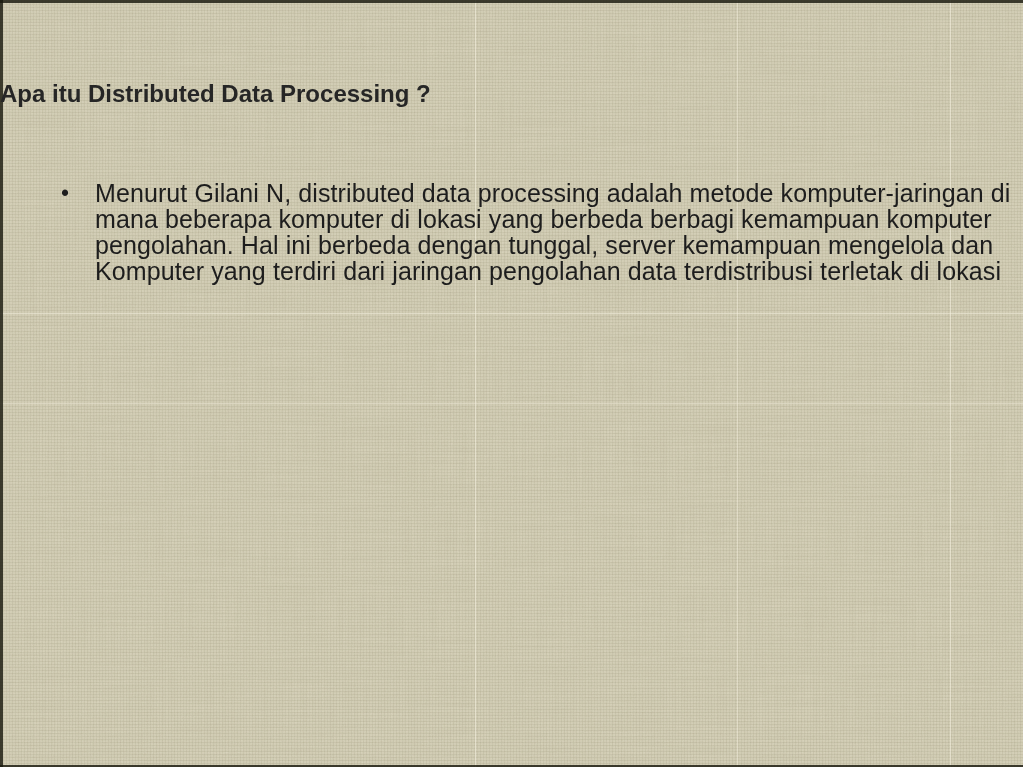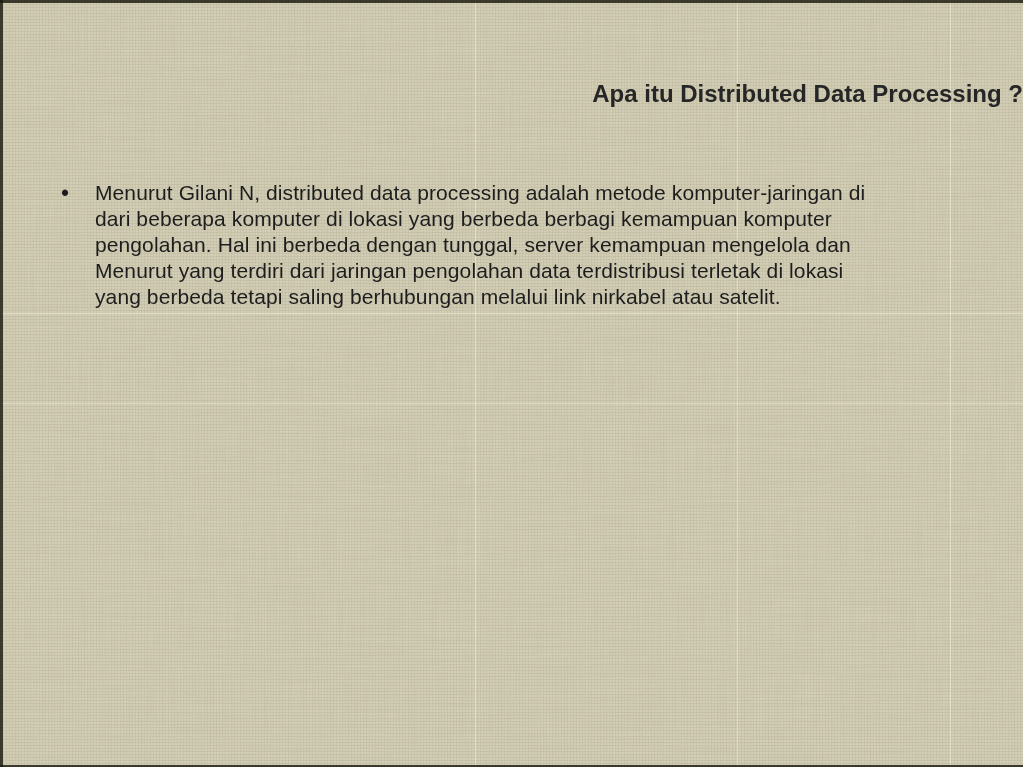--- a/index.html
+++ b/index.html
@@ -46,21 +46,21 @@
 
   .edge{position:absolute;pointer-events:none;background:rgba(26,26,15,0.82);}
   .edge-top{top:0;left:0;right:0;height:3px;}
   .edge-left{top:0;left:0;bottom:0;width:3px;}
   .edge-bottom{bottom:0;left:0;right:0;height:2px;}
 
   .slide-title{
     position:absolute;
     top:79px;left:0;
     width:1023px;
-    text-align:right;
+    text-align:left;
     font-size:24px;
     line-height:30px;
     font-weight:bold;
     color:var(--title);
   }
 
   .bullet-item{
     position:absolute;
     top:180px;left:64px;
     width:900px;
@@ -70,21 +70,21 @@
     position:absolute;
     left:-3px;top:0;
     font-size:23px;
     line-height:26px;
     color:var(--text);
   }
   .bullet-text{
     margin-left:31px;
   }
   .bullet-line{
-    font-size:21px;
+    font-size:25px;
     line-height:26px;
     white-space:nowrap;
     letter-spacing:0.1px;
   }
 </style>
 </head>
 <body>
 
 <div class="slide">
 
@@ -122,20 +122,19 @@
   <div class="edge edge-top"></div>
   <div class="edge edge-left"></div>
   <div class="edge edge-bottom"></div>
 
   <h1 class="slide-title">Apa itu Distributed Data Processing ?</h1>
 
   <div class="bullet-item">
     <span class="bullet-marker">•</span>
     <div class="bullet-text">
       <div class="bullet-line">Menurut Gilani N, distributed data processing adalah metode komputer-jaringan di</div>
-      <div class="bullet-line">dari beberapa komputer di lokasi yang berbeda berbagi kemampuan komputer</div>
+      <div class="bullet-line">mana beberapa komputer di lokasi yang berbeda berbagi kemampuan komputer</div>
       <div class="bullet-line">pengolahan. Hal ini berbeda dengan tunggal, server kemampuan mengelola dan</div>
-      <div class="bullet-line">Menurut yang terdiri dari jaringan pengolahan data terdistribusi terletak di lokasi</div>
-      <div class="bullet-line">yang berbeda tetapi saling berhubungan melalui link nirkabel atau satelit.</div>
+      <div class="bullet-line">Komputer yang terdiri dari jaringan pengolahan data terdistribusi terletak di lokasi</div>
     </div>
   </div>
 
 </div>
 
 </body></html>

